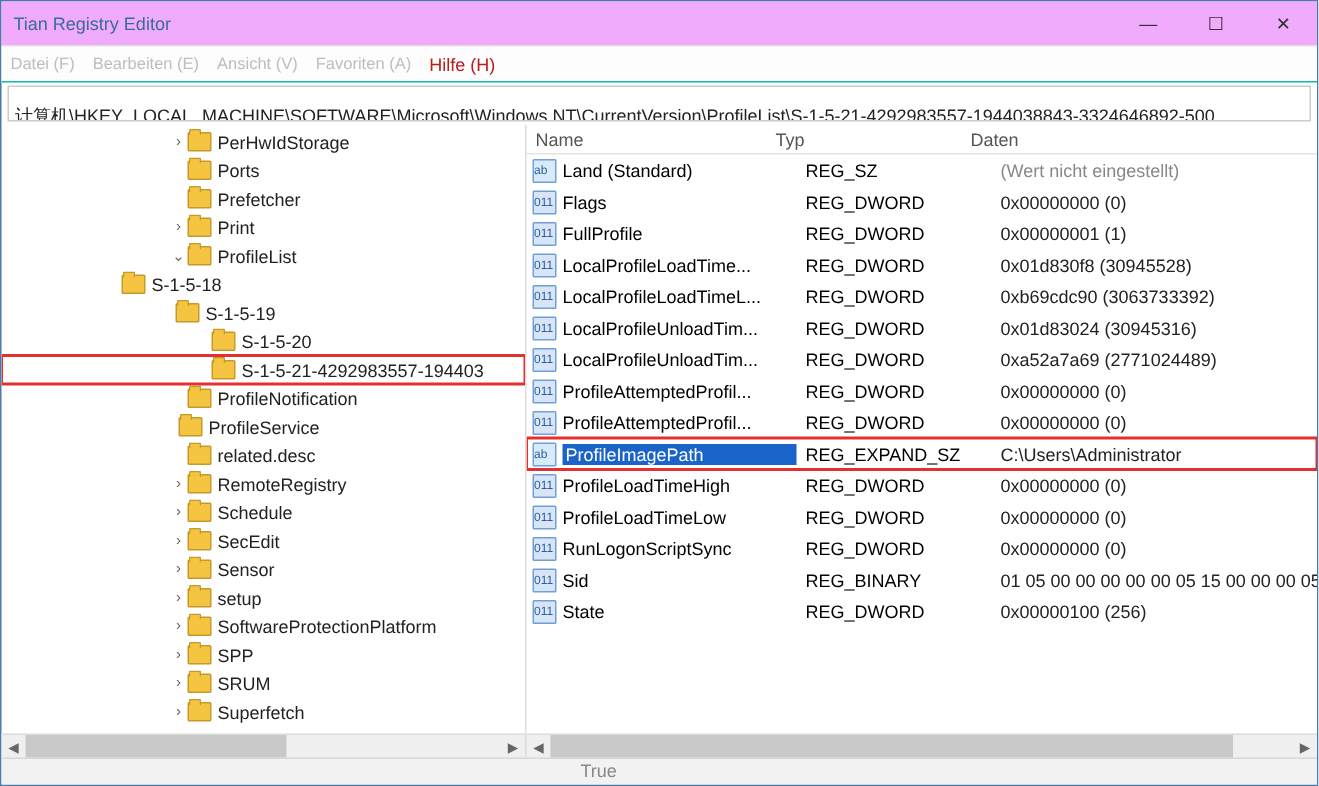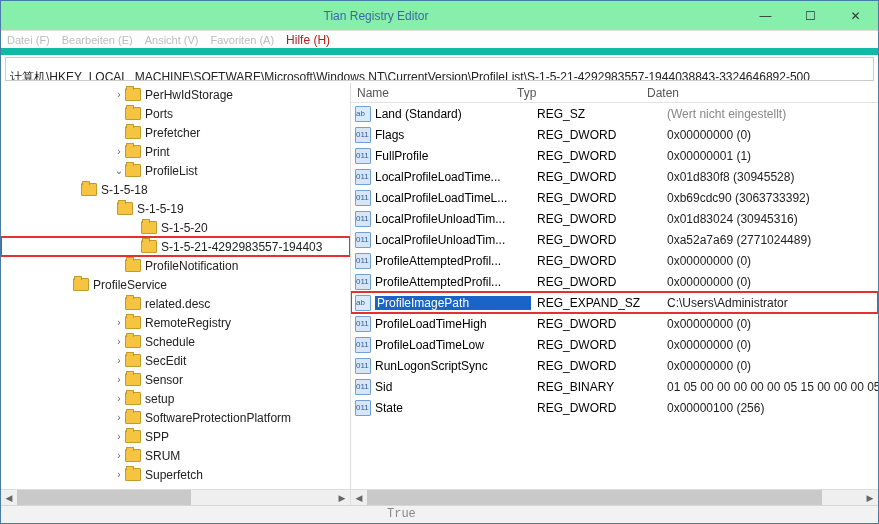--- a/index.html
+++ b/index.html
@@ -1,23 +1,23 @@
 <!DOCTYPE html>
 <html><head>
 <meta charset="utf-8">
 <style>
 * { box-sizing: border-box; margin: 0; padding: 0; font-family: "Segoe UI", Tahoma, sans-serif; font-size: 12px; }
 html, body { width: 879px; height: 524px; overflow: hidden; background: #fff; }
 .window { width: 879px; height: 524px; border: 1px solid #4a7aa8; display: flex; flex-direction: column; background: #fff; }
 
-.titlebar { height: 30px; display: flex; align-items: center; background: #86efac; border-bottom: 1px solid #e0e0e0; text-align: center; }
+.titlebar { height: 30px; display: flex; align-items: center; background: #f0abfc; border-bottom: 1px solid #e0e0e0; }
 .titlebar .title { flex: 1; padding-left: 8px; color: #3a6aa0; font-size: 12px; }
 .titlebar .winbtn { width: 45px; height: 30px; display: flex; align-items: center; justify-content: center; color: #333; }
 
-.menubar { height: 24px; display: flex; align-items: center; padding: 0 6px; gap: 12px; color: #6b6b6b; background: #fdfdfd; border-bottom: 7px solid #14b8a6; }
+.menubar { height: 24px; display: flex; align-items: center; padding: 0 6px; gap: 12px; color: #6b6b6b; background: #fdfdfd; border-bottom: 1px solid #14b8a6; }
 .menubar .menu-disabled { color: #bdbdbd; font-size: 11px; }
 .menubar .menu-enabled { color: #b91c1c; font-size: 12px; }
 
 .addrbar { height: 20px; border: 1px solid #ccc; margin: 2px 4px; padding: 11px 4px; font-size: 12px; white-space: nowrap; overflow: hidden; background: #fff; color: #222; }
 
 .panes { flex: 1; display: flex; overflow: hidden; }
 .tree { width: 350px; border-right: 1px solid #ddd; overflow: auto; padding-top: 2px; position: relative; }
 .values { flex: 1; overflow: auto; }
 
 .tree-row { display: flex; align-items: center; height: 19px; white-space: nowrap; position: relative; }
@@ -127,21 +127,21 @@
         <div class="tree-row highlighted" style="padding-left: 128px;">
           <span class="exp"></span>
           <span class="folder"></span>
           <span class="label">S-1-5-21-4292983557-194403</span>
         </div>
         <div class="tree-row" style="padding-left: 112px;">
           <span class="exp"></span>
           <span class="folder"></span>
           <span class="label">ProfileNotification</span>
         </div>
-        <div class="tree-row" style="padding-left: 60px;">
+        <div class="tree-row" style="padding-left: 106px;">
           <span class="exp"></span>
           <span class="folder"></span>
           <span class="label">ProfileService</span>
         </div>
         <div class="tree-row" style="padding-left: 112px;">
           <span class="exp"></span>
           <span class="folder"></span>
           <span class="label">related.desc</span>
         </div>
         <div class="tree-row" style="padding-left: 112px;">
@@ -305,16 +305,16 @@
       <div class="arrow">◀</div>
       <div class="track">
           <div class="thumb" style="width:92%"></div>
         </div>
       <div class="arrow">▶</div>
     </div>
   </div>
 
   <div class="statusbar">
     <div class="sseg"></div>
-    <div class="sseg" style="margin-left:340px;font-family:Liberation Mono, monospace;">True</div>
+    <div class="sseg" style="margin-left:340px;">True</div>
   </div>
 
 </div>
 
 </body></html>

